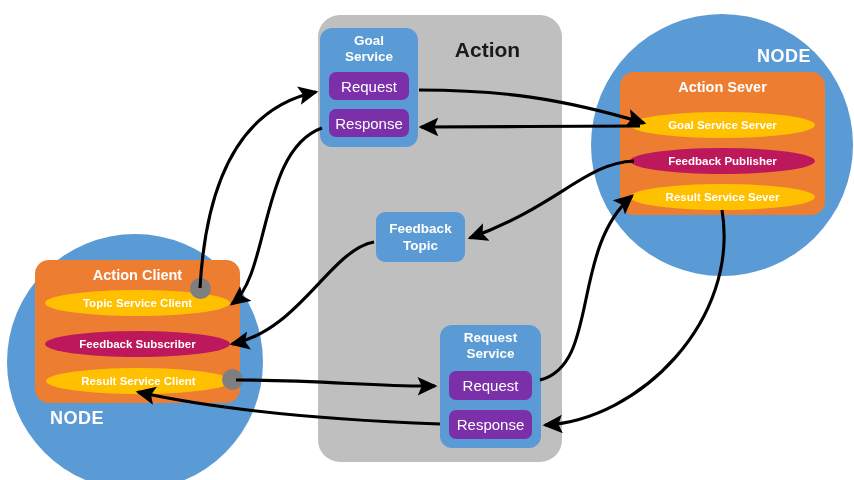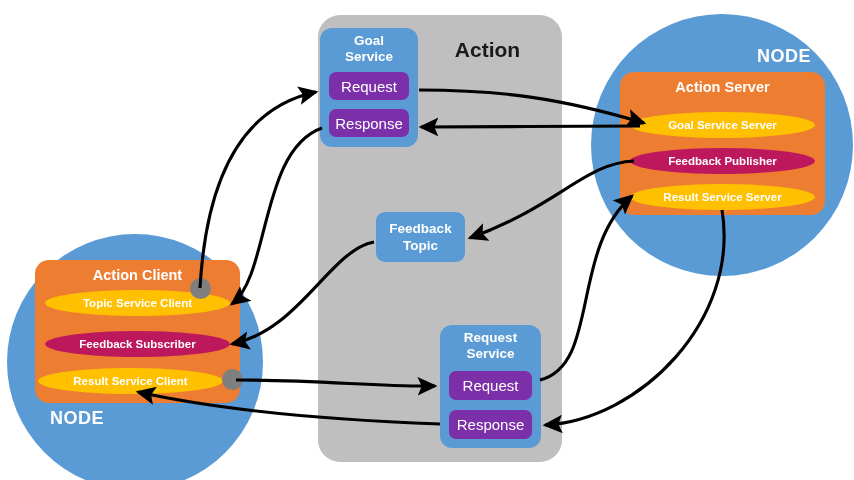--- a/index.html
+++ b/index.html
@@ -176,34 +176,34 @@
   <div class="action-title">Action</div>
 
   <div class="node-circle" id="node-client"></div>
   <div class="node-label" id="node-label-client">NODE</div>
 
   <div class="orange-box" id="client-box">
     <div class="orange-title">Action Client</div>
   </div>
   <div class="capsule cap-yellow" style="left:45px; top:290px; width:185px;">Topic Service Client</div>
   <div class="capsule cap-green" style="left:45px; top:331px; width:185px;">Feedback Subscriber</div>
-  <div class="capsule cap-yellow" style="left:38px; top:368px; width:185px;">Result Service Client</div>
+  <div class="capsule cap-yellow" style="left:46px; top:368px; width:185px;">Result Service Client</div>
 
   <div class="dot" style="left:190px; top:278px;"></div>
   <div class="dot" style="left:222px; top:369px;"></div>
 
   <div class="node-circle" id="node-server"></div>
   <div class="node-label" id="node-label-server">NODE</div>
 
   <div class="orange-box" id="server-box">
-    <div class="orange-title">Action Server</div>
+    <div class="orange-title">Action Sever</div>
   </div>
   <div class="capsule cap-yellow" style="left:630px; top:112px; width:185px;">Goal Service Server</div>
   <div class="capsule cap-green" style="left:630px; top:148px; width:185px;">Feedback Publisher</div>
-  <div class="capsule cap-yellow" style="left:630px; top:184px; width:185px;">Result Service Server</div>
+  <div class="capsule cap-yellow" style="left:630px; top:184px; width:185px;">Result Service Sever</div>
 
   <div class="svc-box" id="goal-service">
     <div class="svc-title">
       <span>Goal</span><br>
       <span>Service</span>
     </div>
     <div class="rr-box" style="left:9px; top:44px; width:80px; height:28px;">Request</div>
     <div class="rr-box" style="left:9px; top:81px; width:80px; height:28px;">Response</div>
   </div>
 

